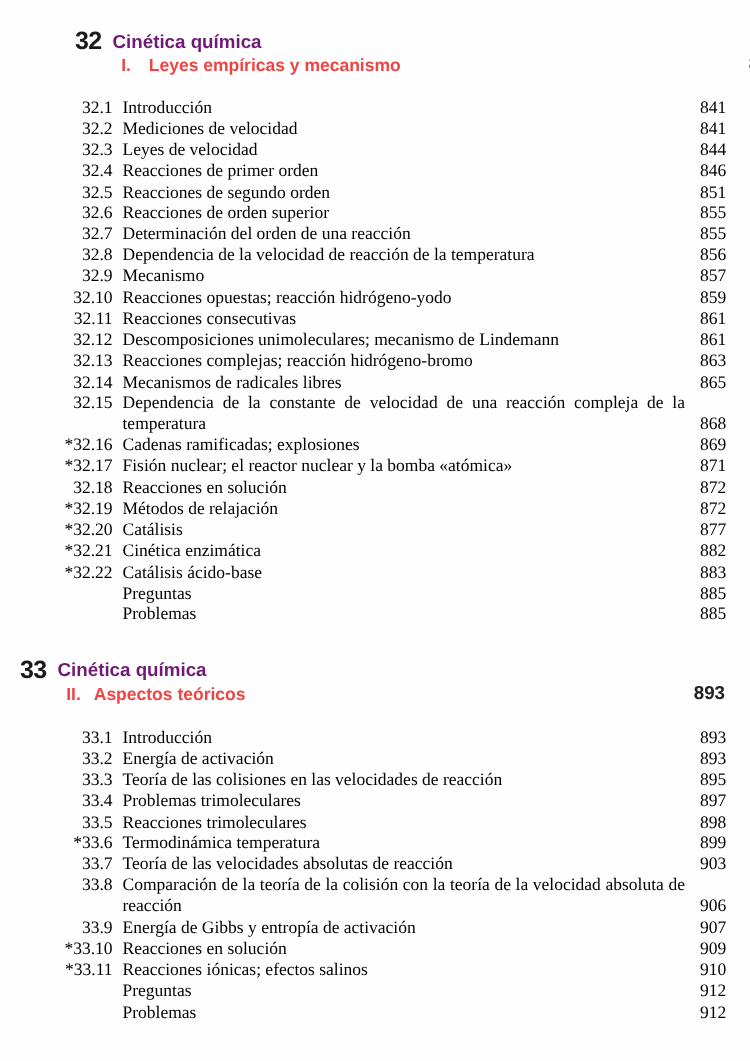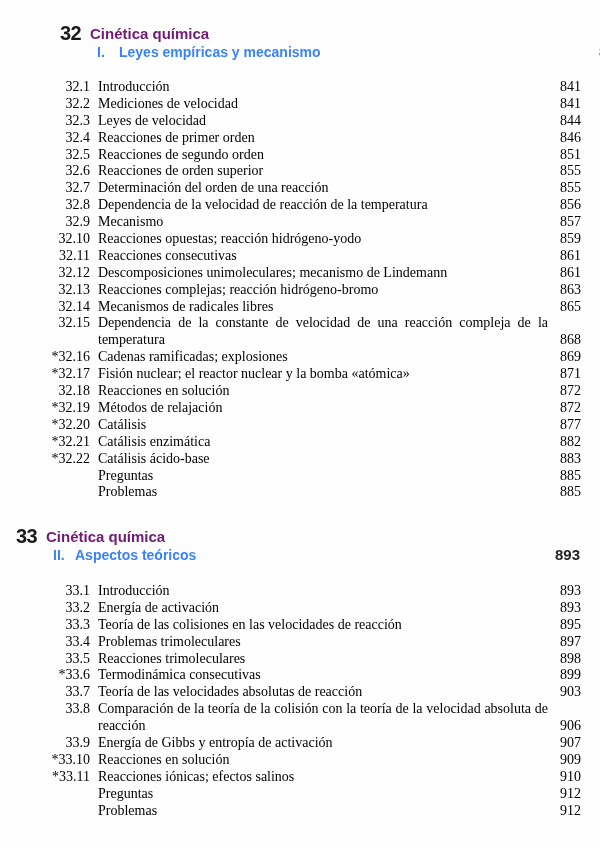--- a/index.html
+++ b/index.html
@@ -12,21 +12,21 @@
   .ch-num {
     position: absolute; left: 16px; top: 0;
     font-family: "Liberation Sans", sans-serif; font-weight: bold; font-size: 20px; letter-spacing: -0.5px;
   }
   .ch-title {
     position: absolute; left: 46px; top: 3px;
     font-family: "Liberation Sans", sans-serif; font-weight: bold; font-size: 15px; color: #701a75; text-align: center;
   }
   .ch-sub {
     position: absolute; left: 53px; top: 22px;
-    font-family: "Liberation Sans", sans-serif; font-weight: bold; font-size: 14px; color: #3b82f6;
+    font-family: "Liberation Sans", sans-serif; font-weight: bold; font-size: 14px; color: #ef4444;
   }
   .ch-sub .roman { display: inline-block; width: 22px; }
   .ch-sub.ii .roman { width: 22px; }
   .ch-page {
     position: absolute; right: 20px; top: 21px;
     font-family: "Liberation Sans", sans-serif; font-weight: bold; font-size: 15px; color: #222;
   }
   .toc { position: absolute; left: 0; width: 600px; }
   .row {
     position: relative; height: 16.9px;
@@ -149,21 +149,21 @@
       <span class="title">Métodos de relajación</span>
       <span class="page">872</span>
     </div>
     <div class="row">
       <span class="num">*32.20</span>
       <span class="title">Catálisis</span>
       <span class="page">877</span>
     </div>
     <div class="row">
       <span class="num">*32.21</span>
-      <span class="title">Catálisis enzimática</span>
+      <span class="title">Cinética enzimática</span>
       <span class="page">882</span>
     </div>
     <div class="row">
       <span class="num">*32.22</span>
       <span class="title">Catálisis ácido-base</span>
       <span class="page">883</span>
     </div>
     <div class="row">
       <span class="num"></span>
       <span class="title">Preguntas</span>
@@ -208,21 +208,21 @@
       <span class="title">Problemas trimoleculares</span>
       <span class="page">897</span>
     </div>
     <div class="row">
       <span class="num">33.5</span>
       <span class="title">Reacciones trimoleculares</span>
       <span class="page">898</span>
     </div>
     <div class="row">
       <span class="num">*33.6</span>
-      <span class="title">Termodinámica consecutivas</span>
+      <span class="title">Termodinámica temperatura</span>
       <span class="page">899</span>
     </div>
     <div class="row">
       <span class="num">33.7</span>
       <span class="title">Teoría de las velocidades absolutas de reacción</span>
       <span class="page">903</span>
     </div>
     <div class="row wrap">
       <span class="num">33.8</span>
       <span class="title">Comparación de la teoría de la colisión con la teoría de la velocidad absoluta de reacción</span>

